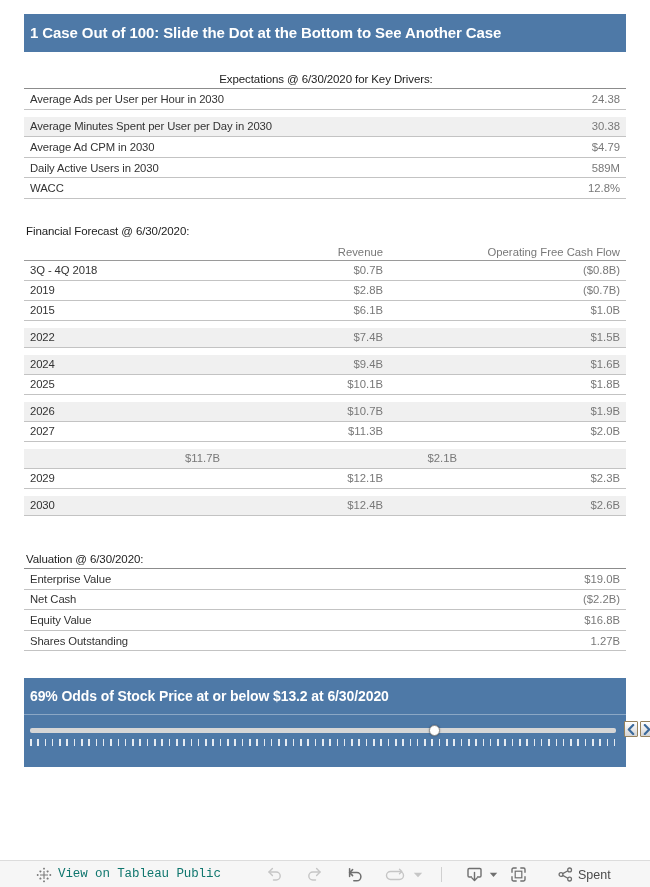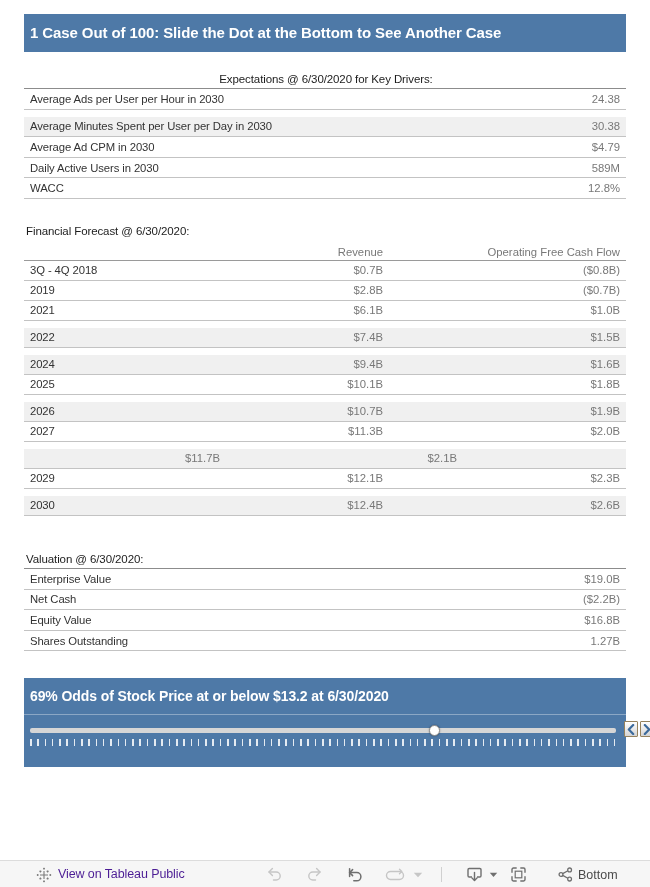--- a/index.html
+++ b/index.html
@@ -132,22 +132,22 @@
   .ficon {
     position: absolute; top: 0; height: 27px;
     display: flex; align-items: center;
     background: none; border: none; padding: 0; cursor: pointer;
   }
   .f-disabled { color: #c6c6c6; cursor: default; }
   .f-active   { color: #6f6f6f; }
   .view-link {
     position: absolute; left: 58px; top: 0;
     height: 27px; line-height: 27px;
-    font-size: 12.5px; color: #4c1d95;
-    text-decoration: none; letter-spacing: -0.1px;
+    font-size: 12.5px; color: #0f766e;
+    text-decoration: none; letter-spacing: -0.1px; font-family: Liberation Mono, monospace;
   }
   .share-label { font-size: 12.5px; color: #4b4b4b; margin-left: 5px; }
   .fsep {
     position: absolute; left: 441px; top: 6px;
     width: 1px; height: 15px; background: #d0d0d0;
   }
 </style>
 </head>
 <body>
 
@@ -192,21 +192,21 @@
       <span class="t-label">3Q - 4Q 2018</span>
       <span class="t-value col-rev">$0.7B</span>
       <span class="t-value col-ofcf">($0.8B)</span>
     </div>
     <div class="t-row fc-row">
       <span class="t-label">2019</span>
       <span class="t-value col-rev">$2.8B</span>
       <span class="t-value col-ofcf">($0.7B)</span>
     </div>
     <div class="t-row fc-row">
-      <span class="t-label">2021</span>
+      <span class="t-label">2015</span>
       <span class="t-value col-rev">$6.1B</span>
       <span class="t-value col-ofcf">$1.0B</span>
     </div>
     <div class="t-row fc-row banded">
       <span class="t-label">2022</span>
       <span class="t-value col-rev">$7.4B</span>
       <span class="t-value col-ofcf">$1.5B</span>
     </div>
     <div class="t-row fc-row banded">
       <span class="t-label">2024</span>
@@ -356,15 +356,15 @@
       <rect x="5.2" y="5.2" width="6.6" height="6.6" fill="none" stroke="currentColor" stroke-width="1.2"></rect>
     </svg>
   </button>
   <button class="ficon f-active" style="left:558px;">
     <svg width="15" height="15" viewBox="0 0 15 15">
       <circle cx="3" cy="7.5" r="1.9" fill="none" stroke="currentColor" stroke-width="1.3"></circle>
       <circle cx="11.6" cy="2.9" r="1.9" fill="none" stroke="currentColor" stroke-width="1.3"></circle>
       <circle cx="11.6" cy="12.1" r="1.9" fill="none" stroke="currentColor" stroke-width="1.3"></circle>
       <path d="M4.7 6.6 L9.9 3.8 M4.7 8.4 L9.9 11.2" stroke="currentColor" stroke-width="1.3"></path>
     </svg>
-    <span class="share-label">Bottom</span>
+    <span class="share-label">Spent</span>
   </button>
 </div>
 
 </body></html>

